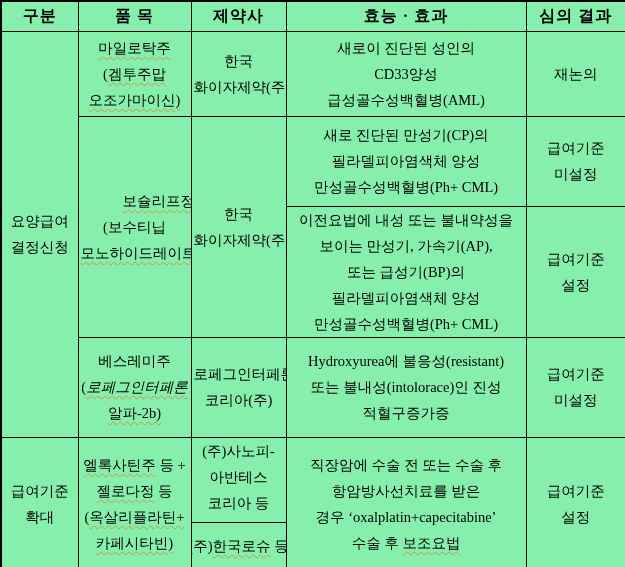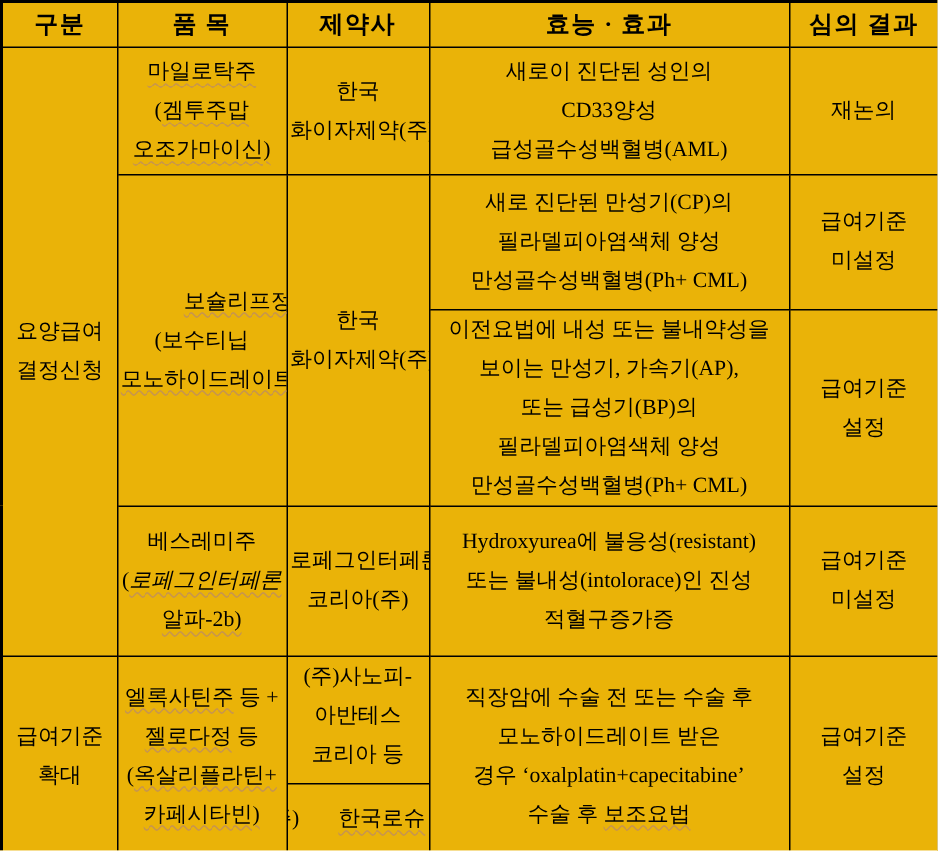--- a/index.html
+++ b/index.html
@@ -1,17 +1,17 @@
 <!DOCTYPE html>
 <html><head>
 <meta charset="utf-8">
 <style>
   html,body{margin:0;padding:0;background:#ffffff;}
   .page{
-    width:625px;height:567px;background:#eab308;color:#000;
+    width:625px;height:567px;background:#86efac;color:#000;
     font-family:"Liberation Serif","DejaVu Serif",serif;
     box-sizing:border-box;overflow:hidden;
   }
   table.review{
     border-collapse:collapse;table-layout:fixed;width:625px;height:567px;
     border:2px solid #000;
   }
   th,td{
     border:1px solid #000;text-align:center;vertical-align:middle;
     padding:0 2px;overflow:hidden;
@@ -151,26 +151,26 @@
             <div class="line"><span>(</span><span class="wavy" style="text-decoration-color: rgb(200, 150, 75);">옥살리플라틴+</span></div>
             <div class="line"><span class="wavy" style="text-decoration-color: rgb(200, 150, 75);">카페시타빈)</span></div>
           </td>
         <td class="split">
           <div class="sub-top">
               <div class="line"><span>(주)사노피-</span></div>
               <div class="line"><span>아반테스</span></div>
               <div class="line"><span>코리아 등</span></div>
             </div>
           <div class="sub-bottom">
-              <div class="line"><span>(주)</span><span class="wavy" style="text-decoration-color: rgb(200, 150, 75); padding-left: 26px;">한국로슈</span><span> 등</span></div>
+              <div class="line"><span>(주)</span><span class="wavy" style="text-decoration-color: rgb(200, 150, 75);">한국로슈</span><span> 등</span></div>
             </div>
         </td>
         <td>
             <div class="line"><span>직장암에 수술 전 또는 수술 후</span></div>
-            <div class="line"><span>모노하이드레이트 받은</span></div>
+            <div class="line"><span>항암방사선치료를 받은</span></div>
             <div class="line"><span>경우 ‘oxalplatin+capecitabine’</span></div>
             <div class="line"><span>수술 후 </span><span class="wavy" style="text-decoration-color: rgb(200, 150, 75);">보조요법</span></div>
           </td>
         <td>
             <div class="line"><span>급여기준</span></div>
             <div class="line"><span>설정</span></div>
           </td>
       </tr>
     </tbody>
   </table>

